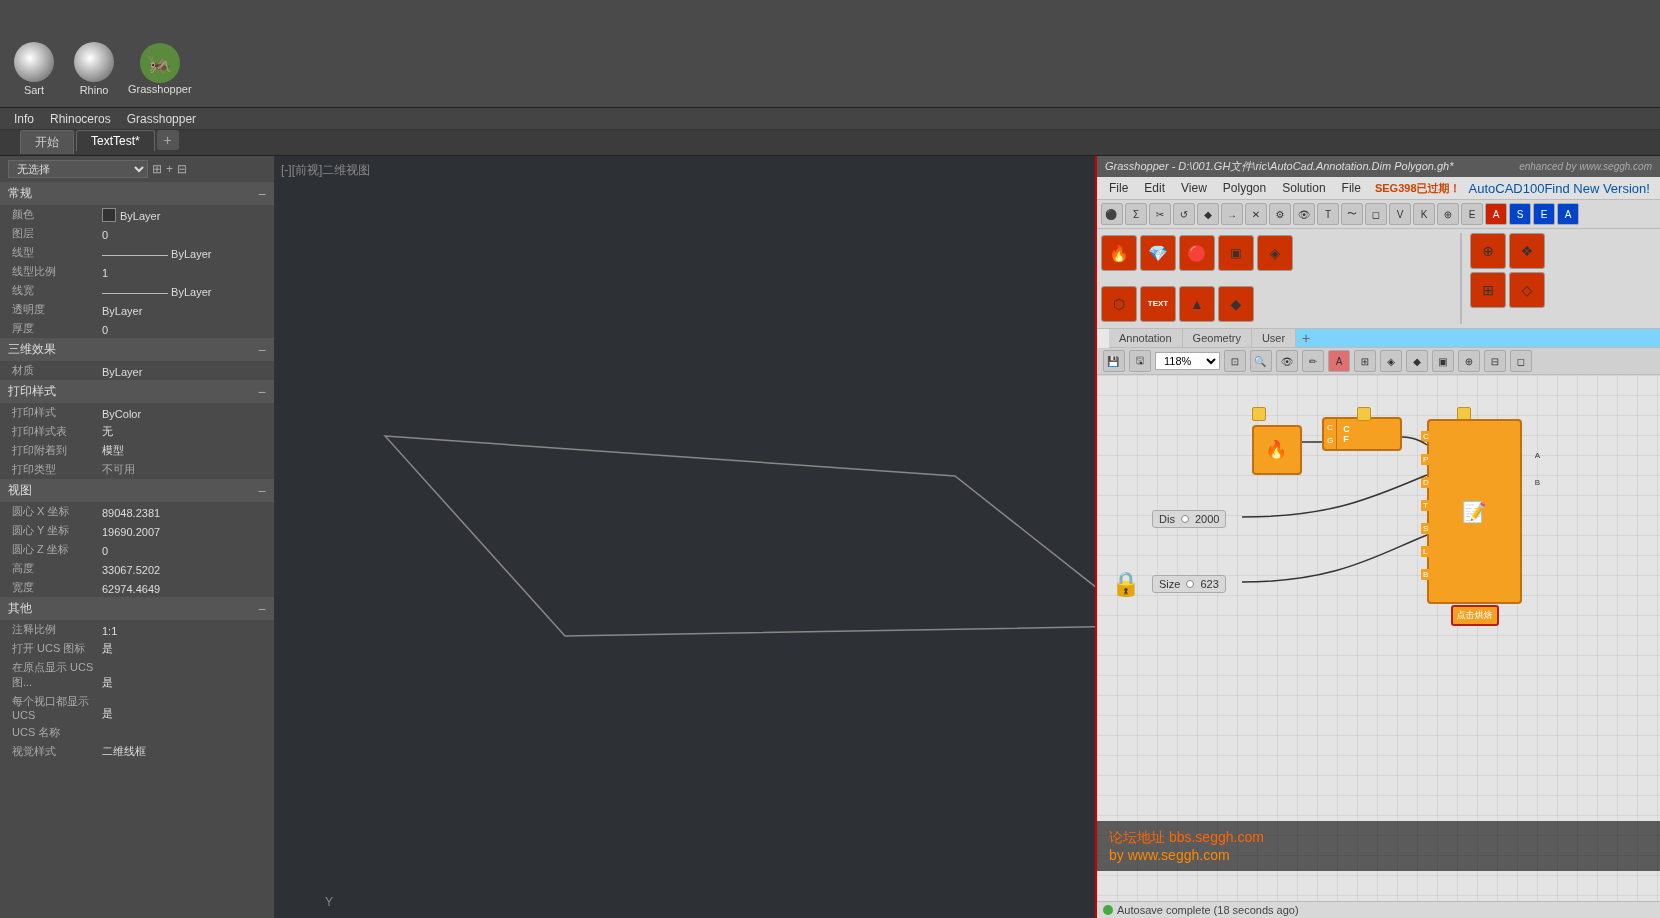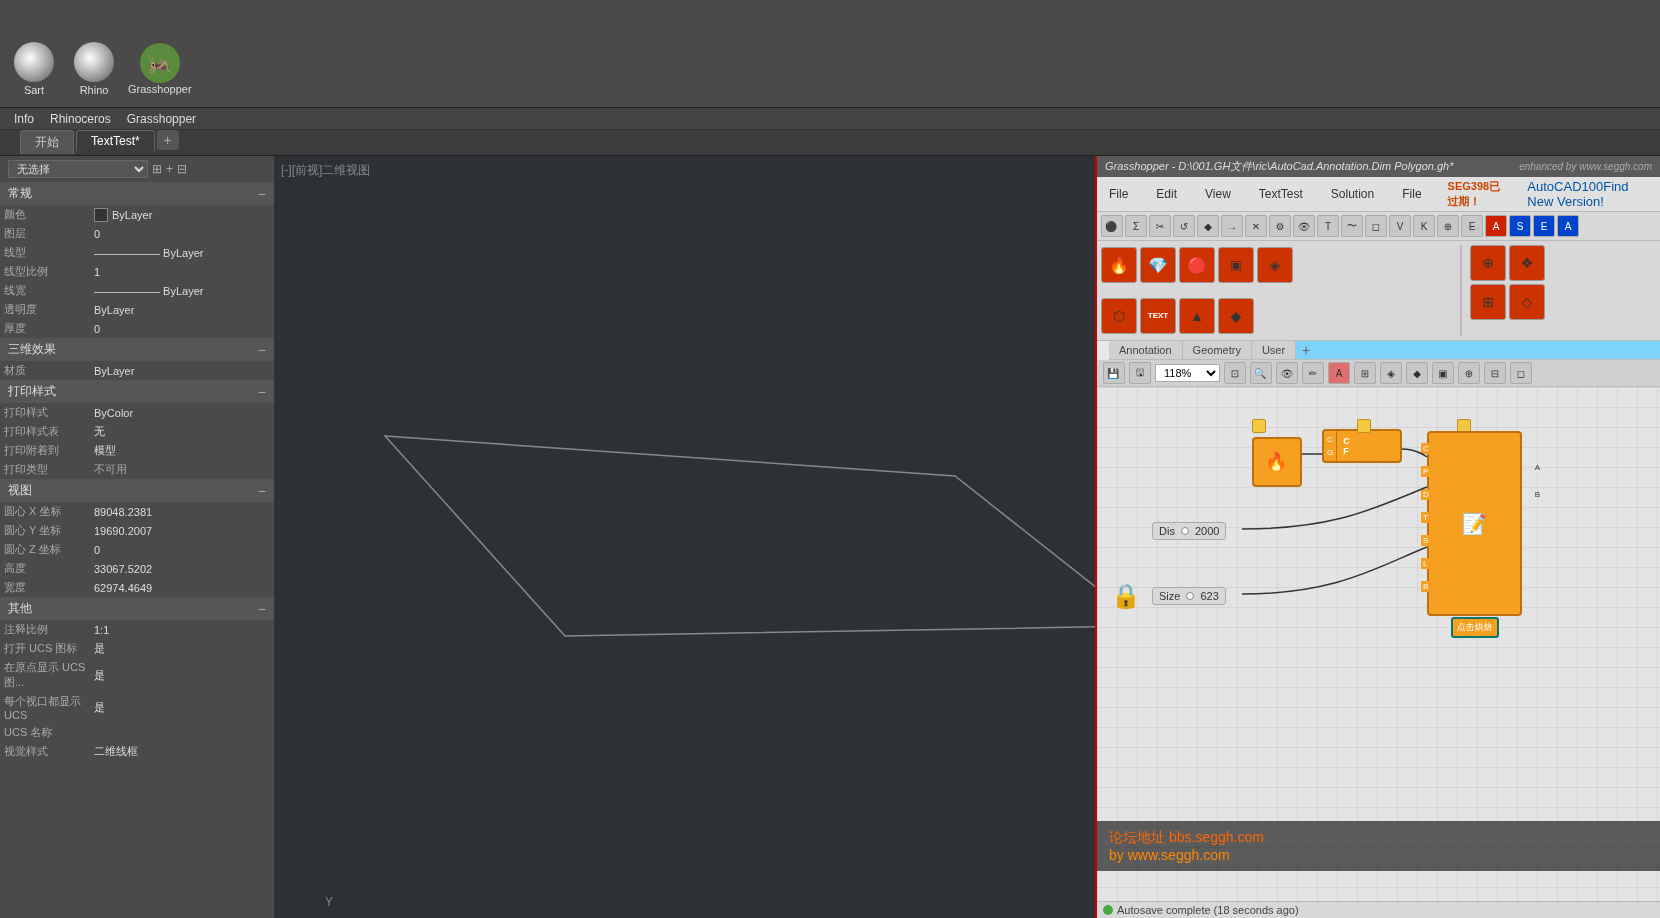--- a/index.html
+++ b/index.html
@@ -122,24 +122,24 @@
     .panel-title {
       background: #4a4a4a;
       padding: 5px 8px;
       font-size: 13px;
       font-weight: bold;
       color: #ddd;
       border-bottom: 1px solid #333;
     }
     .prop-row {
       display: flex;
-      padding: 2px 4px;
+      padding: 2px 12px;
       font-size: 11px;
       color: #ccc;
-      align-items: center;
+      align-items: flex-end;
       min-height: 18px;
     }
     .prop-label {
       width: 90px;
       flex-shrink: 0;
       color: #aaa;
     }
     .prop-value {
       color: #ddd;
       flex: 1;
@@ -207,21 +207,21 @@
     #gh-title-bar .title-text {
       color: #ddd;
       font-size: 11px;
       font-style: italic;
     }
     #gh-menu-bar {
       background: #e0e0e0;
       display: flex;
       align-items: center;
       padding: 2px 6px;
-      gap: 16px;
+      gap: 4px;
       border-bottom: 1px solid #bbb;
     }
     .gh-menu-item {
       padding: 2px 6px;
       font-size: 12px;
       color: #333;
       cursor: pointer;
     }
     .gh-menu-accent {
       color: #cc4400;
@@ -592,21 +592,21 @@
 
     <div id="gh-title-bar">
       <span class="title-text">Grasshopper - D:\001.GH文件\ric\AutoCad.Annotation.Dim Polygon.gh*</span>
       <span class="title-text" style="margin-left:auto;color:#aaa;font-size:10px;">enhanced by www.seggh.com</span>
     </div>
 
     <div id="gh-menu-bar">
       <span class="gh-menu-item">File</span>
       <span class="gh-menu-item">Edit</span>
       <span class="gh-menu-item">View</span>
-      <span class="gh-menu-item">TextTest</span>
+      <span class="gh-menu-item">Polygon</span>
       <span class="gh-menu-item">Solution</span>
       <span class="gh-menu-item">File</span>
       <span class="gh-menu-accent">SEG398已过期！</span>
       <span class="gh-menu-version">AutoCAD100Find New Version!</span>
     </div>
 
     <div id="gh-icon-toolbar">
 
       <div class="gh-icon-btn">⚫</div>
       <div class="gh-icon-btn">Σ</div>
@@ -755,21 +755,21 @@
           <span style="font-size:8px;color:#fff;background:#f5a020;padding:1px 2px;">B</span>
         </div>
 
         <div style="position:absolute;left:50%;top:50%;transform:translate(-50%,-50%);font-size:20px;">📝</div>
 
         <div style="position:absolute;right:-20px;top:30px;display:flex;flex-direction:column;gap:18px;">
           <span style="font-size:8px;color:#333;">A</span>
           <span style="font-size:8px;color:#333;">B</span>
         </div>
 
-        <div style="position:absolute;bottom:-24px;left:50%;transform:translateX(-50%);background:#f5a020;border:2px solid #0f766e;border-radius:3px;font-size:9px;color:#fff;padding:2px 4px;white-space:nowrap;cursor:pointer;">点击烘焙</div>
+        <div style="position:absolute;bottom:-24px;left:50%;transform:translateX(-50%);background:#f5a020;border:2px solid #b91c1c;border-radius:3px;font-size:9px;color:#fff;padding:2px 4px;white-space:nowrap;cursor:pointer;">点击烘焙</div>
       </div>
 
       <div style="position:absolute;left:55px;top:135px;background:#d8d8d8;border:1px solid #aaa;border-radius:3px;display:flex;align-items:center;padding:2px 6px;gap:6px;font-size:11px;color:#333;">
         <span>Dis</span>
         <span style="width:8px;height:8px;border-radius:50%;border:1px solid #888;background:#fff;display:inline-block;"></span>
         <span>2000</span>
       </div>
 
       <div style="position:absolute;left:55px;top:200px;background:#d8d8d8;border:1px solid #aaa;border-radius:3px;display:flex;align-items:center;padding:2px 6px;gap:6px;font-size:11px;color:#333;">
         <span>Size</span>

